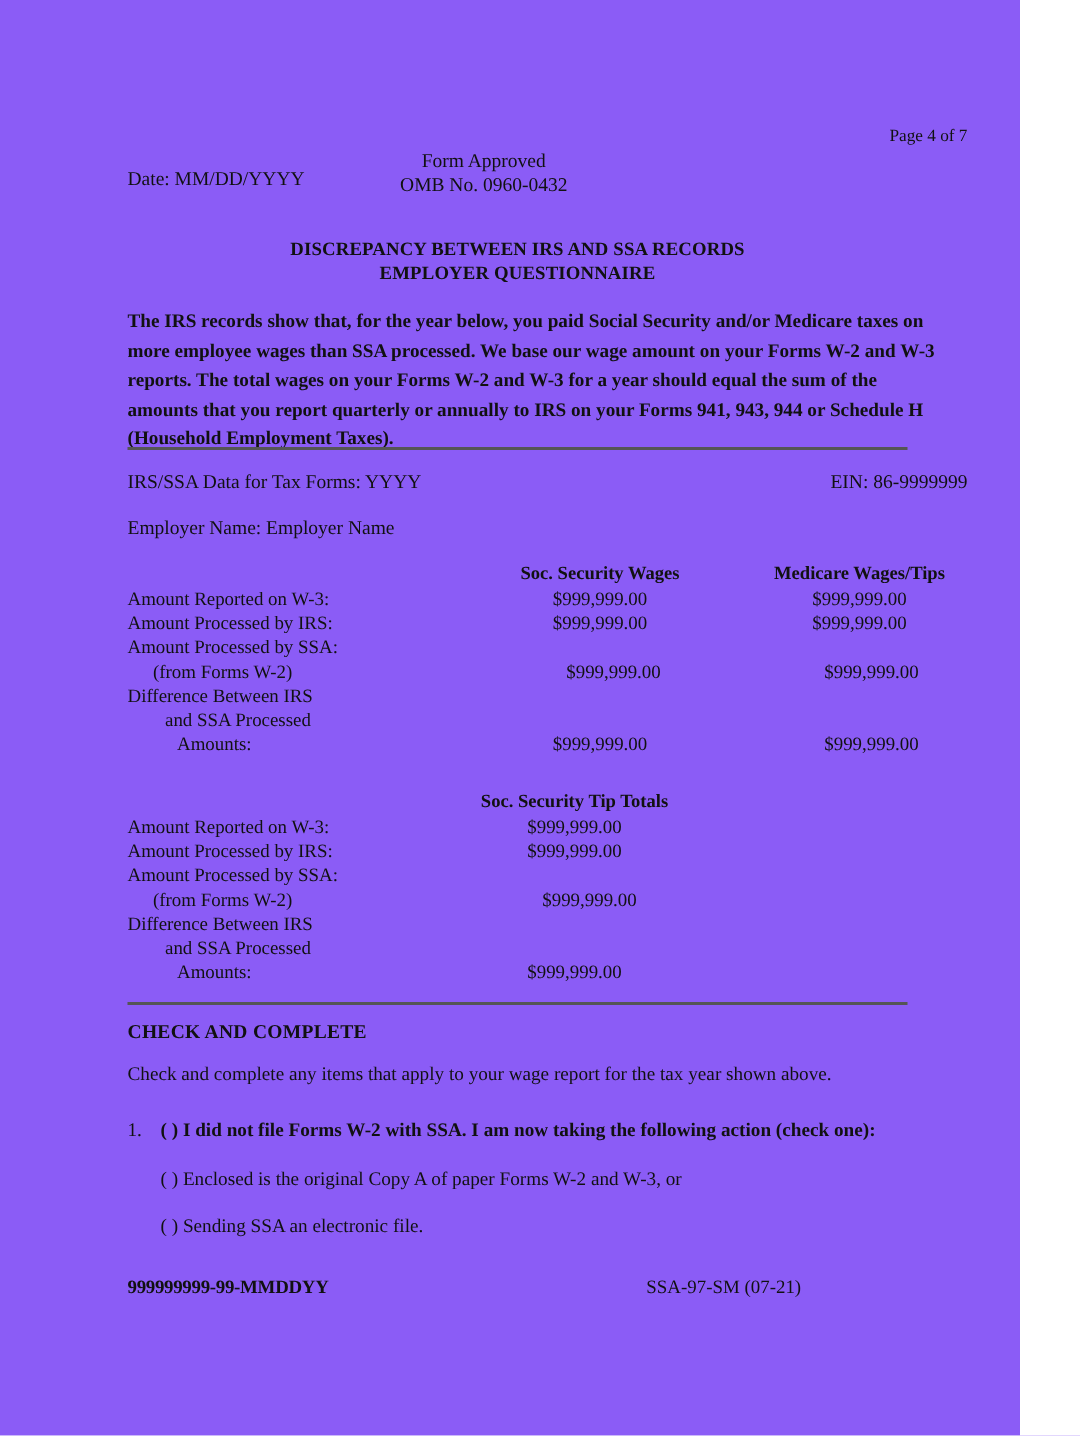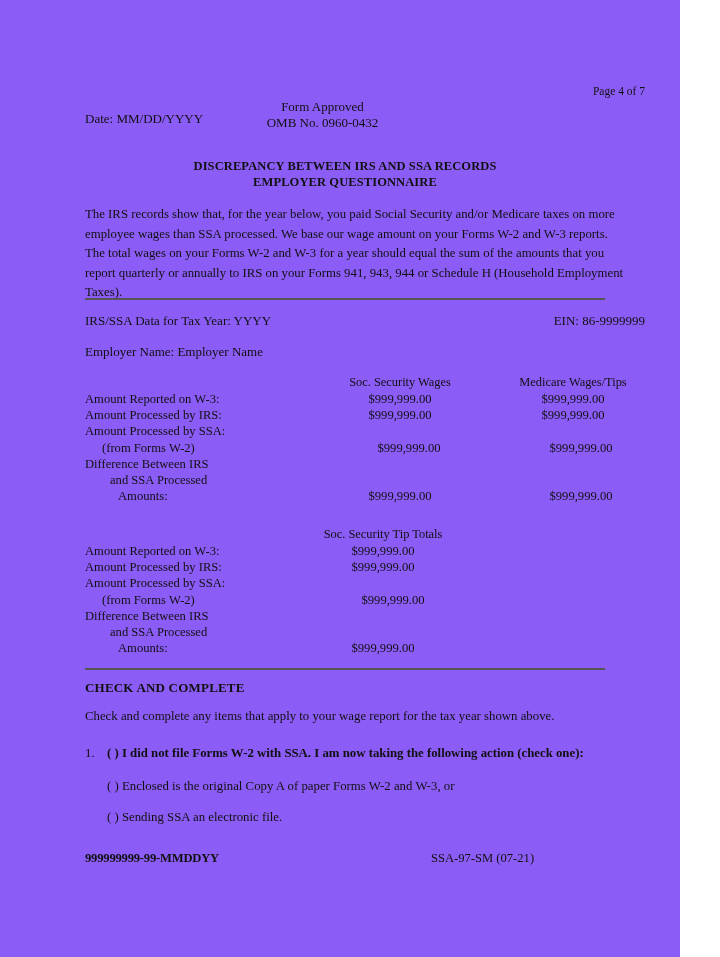--- a/index.html
+++ b/index.html
@@ -49,20 +49,21 @@
     letter-spacing: 0.1px;
   }
 
   
   .intro {
     left: 85px; top: 205px;
     width: 545px;
     font-size: 12.8px;
     line-height: 19.5px;
     text-align: left;
+    font-weight: bold;
   }
 
   
   .rule {
     left: 85px;
     width: 520px;
     height: 0;
     border-top: 2px solid #555555;
   }
   .rule-1 { top: 298px; }
@@ -86,21 +87,21 @@
   }
 
   
   .table-block { left: 85px; width: 560px; }
   .tbl-1 { top: 375px; }
   .tbl-2 { top: 527px; }
 
   .hdr-row { position: relative; height: 17px; }
   .col-hdr {
     position: absolute;
-    font-weight: normal;
+    font-weight: bold;
     font-size: 12.4px;
     text-align: center;
     top: 0;
   }
   .col-hdr.c1 { left: 240px; width: 150px; }
   .col-hdr.c2 { left: 412px; width: 152px; }
   .col-hdr.single { left: 218px; width: 160px; }
 
   .row {
     position: relative;
@@ -188,21 +189,21 @@
 
   <div class="abs doc-title">
     <div>DISCREPANCY BETWEEN IRS AND SSA RECORDS</div>
     <div>EMPLOYER QUESTIONNAIRE</div>
   </div>
 
   <div class="abs intro">The IRS records show that, for the year below, you paid Social Security and/or Medicare taxes on more employee wages than SSA processed. We base our wage amount on your Forms W-2 and W-3 reports. The total wages on your Forms W-2 and W-3 for a year should equal the sum of the amounts that you report quarterly or annually to IRS on your Forms 941, 943, 944 or Schedule H (Household Employment Taxes).</div>
 
   <div class="abs rule rule-1"></div>
 
-  <div class="abs taxyear-line">IRS/SSA Data for Tax Year:  YYYY</div>
+  <div class="abs taxyear-line">IRS/SSA Data for Tax Forms:  YYYY</div>
   <div class="abs ein-line">EIN:  86-9999999</div>
   <div class="abs employer-line">Employer Name:  Employer Name</div>
 
   <div class="abs table-block tbl-1">
 
     <div class="hdr-row">
       <div class="col-hdr c1">Soc. Security Wages</div>
       <div class="col-hdr c2">Medicare Wages/Tips</div>
     </div>
 

